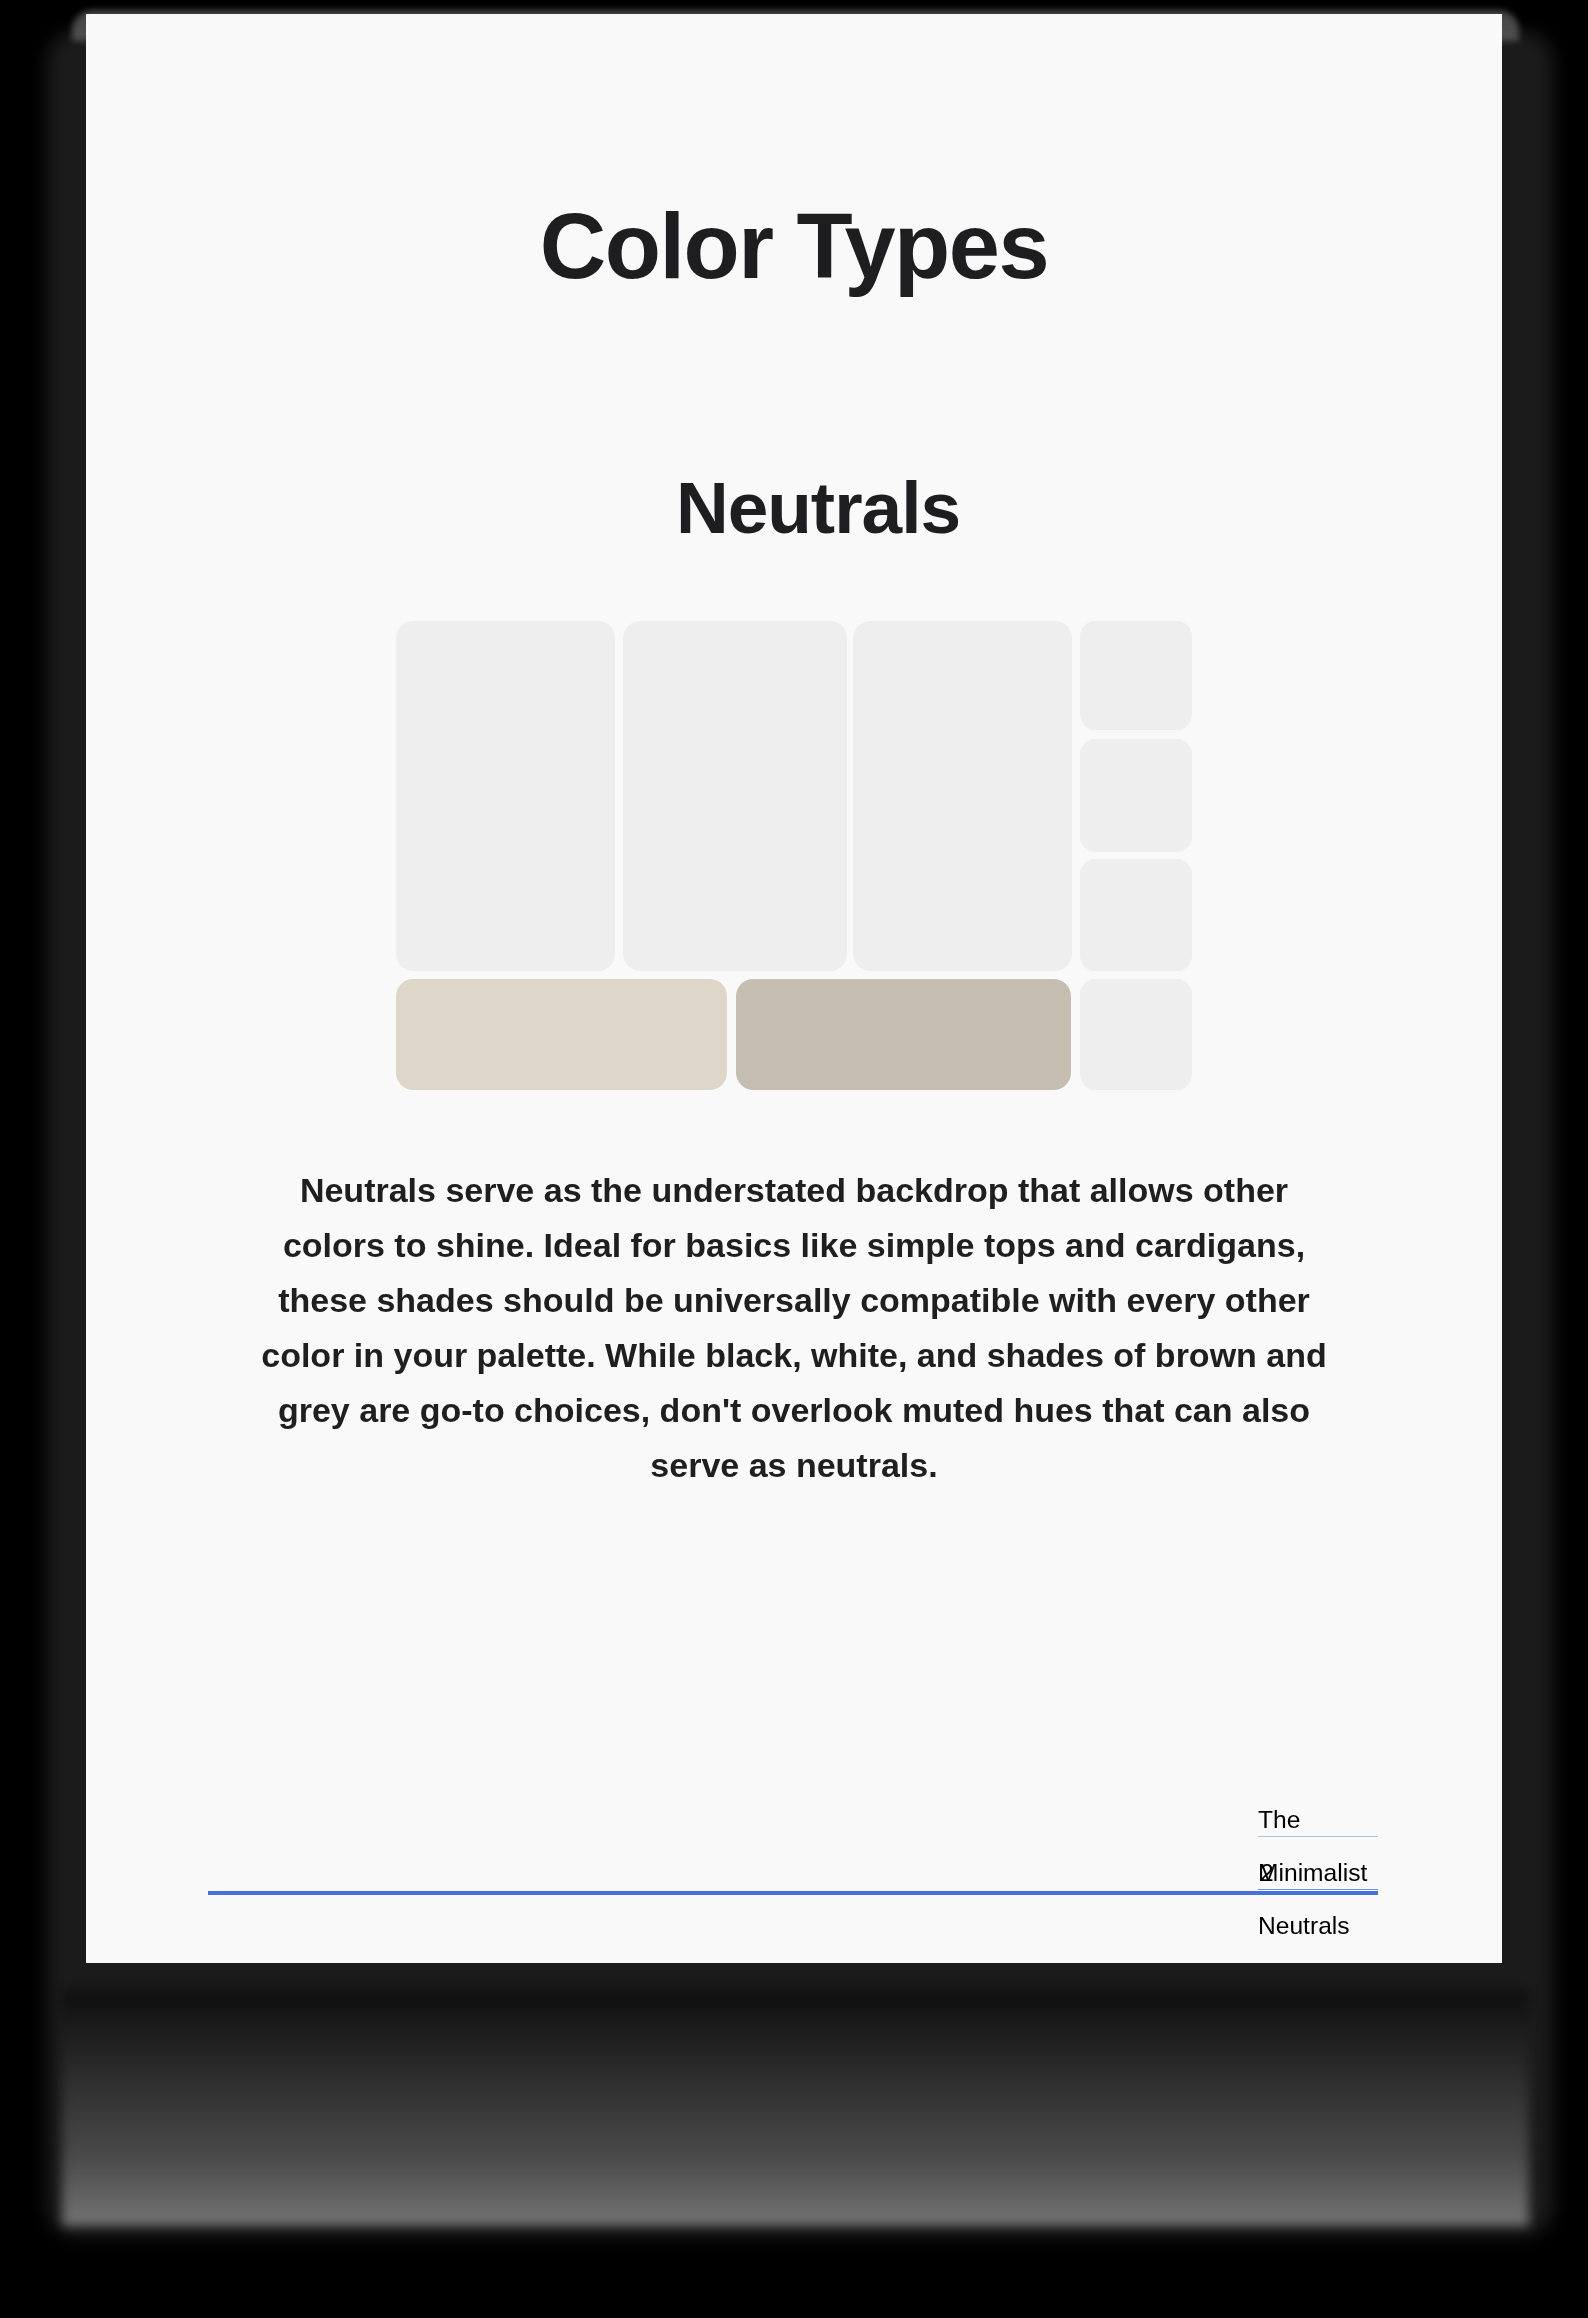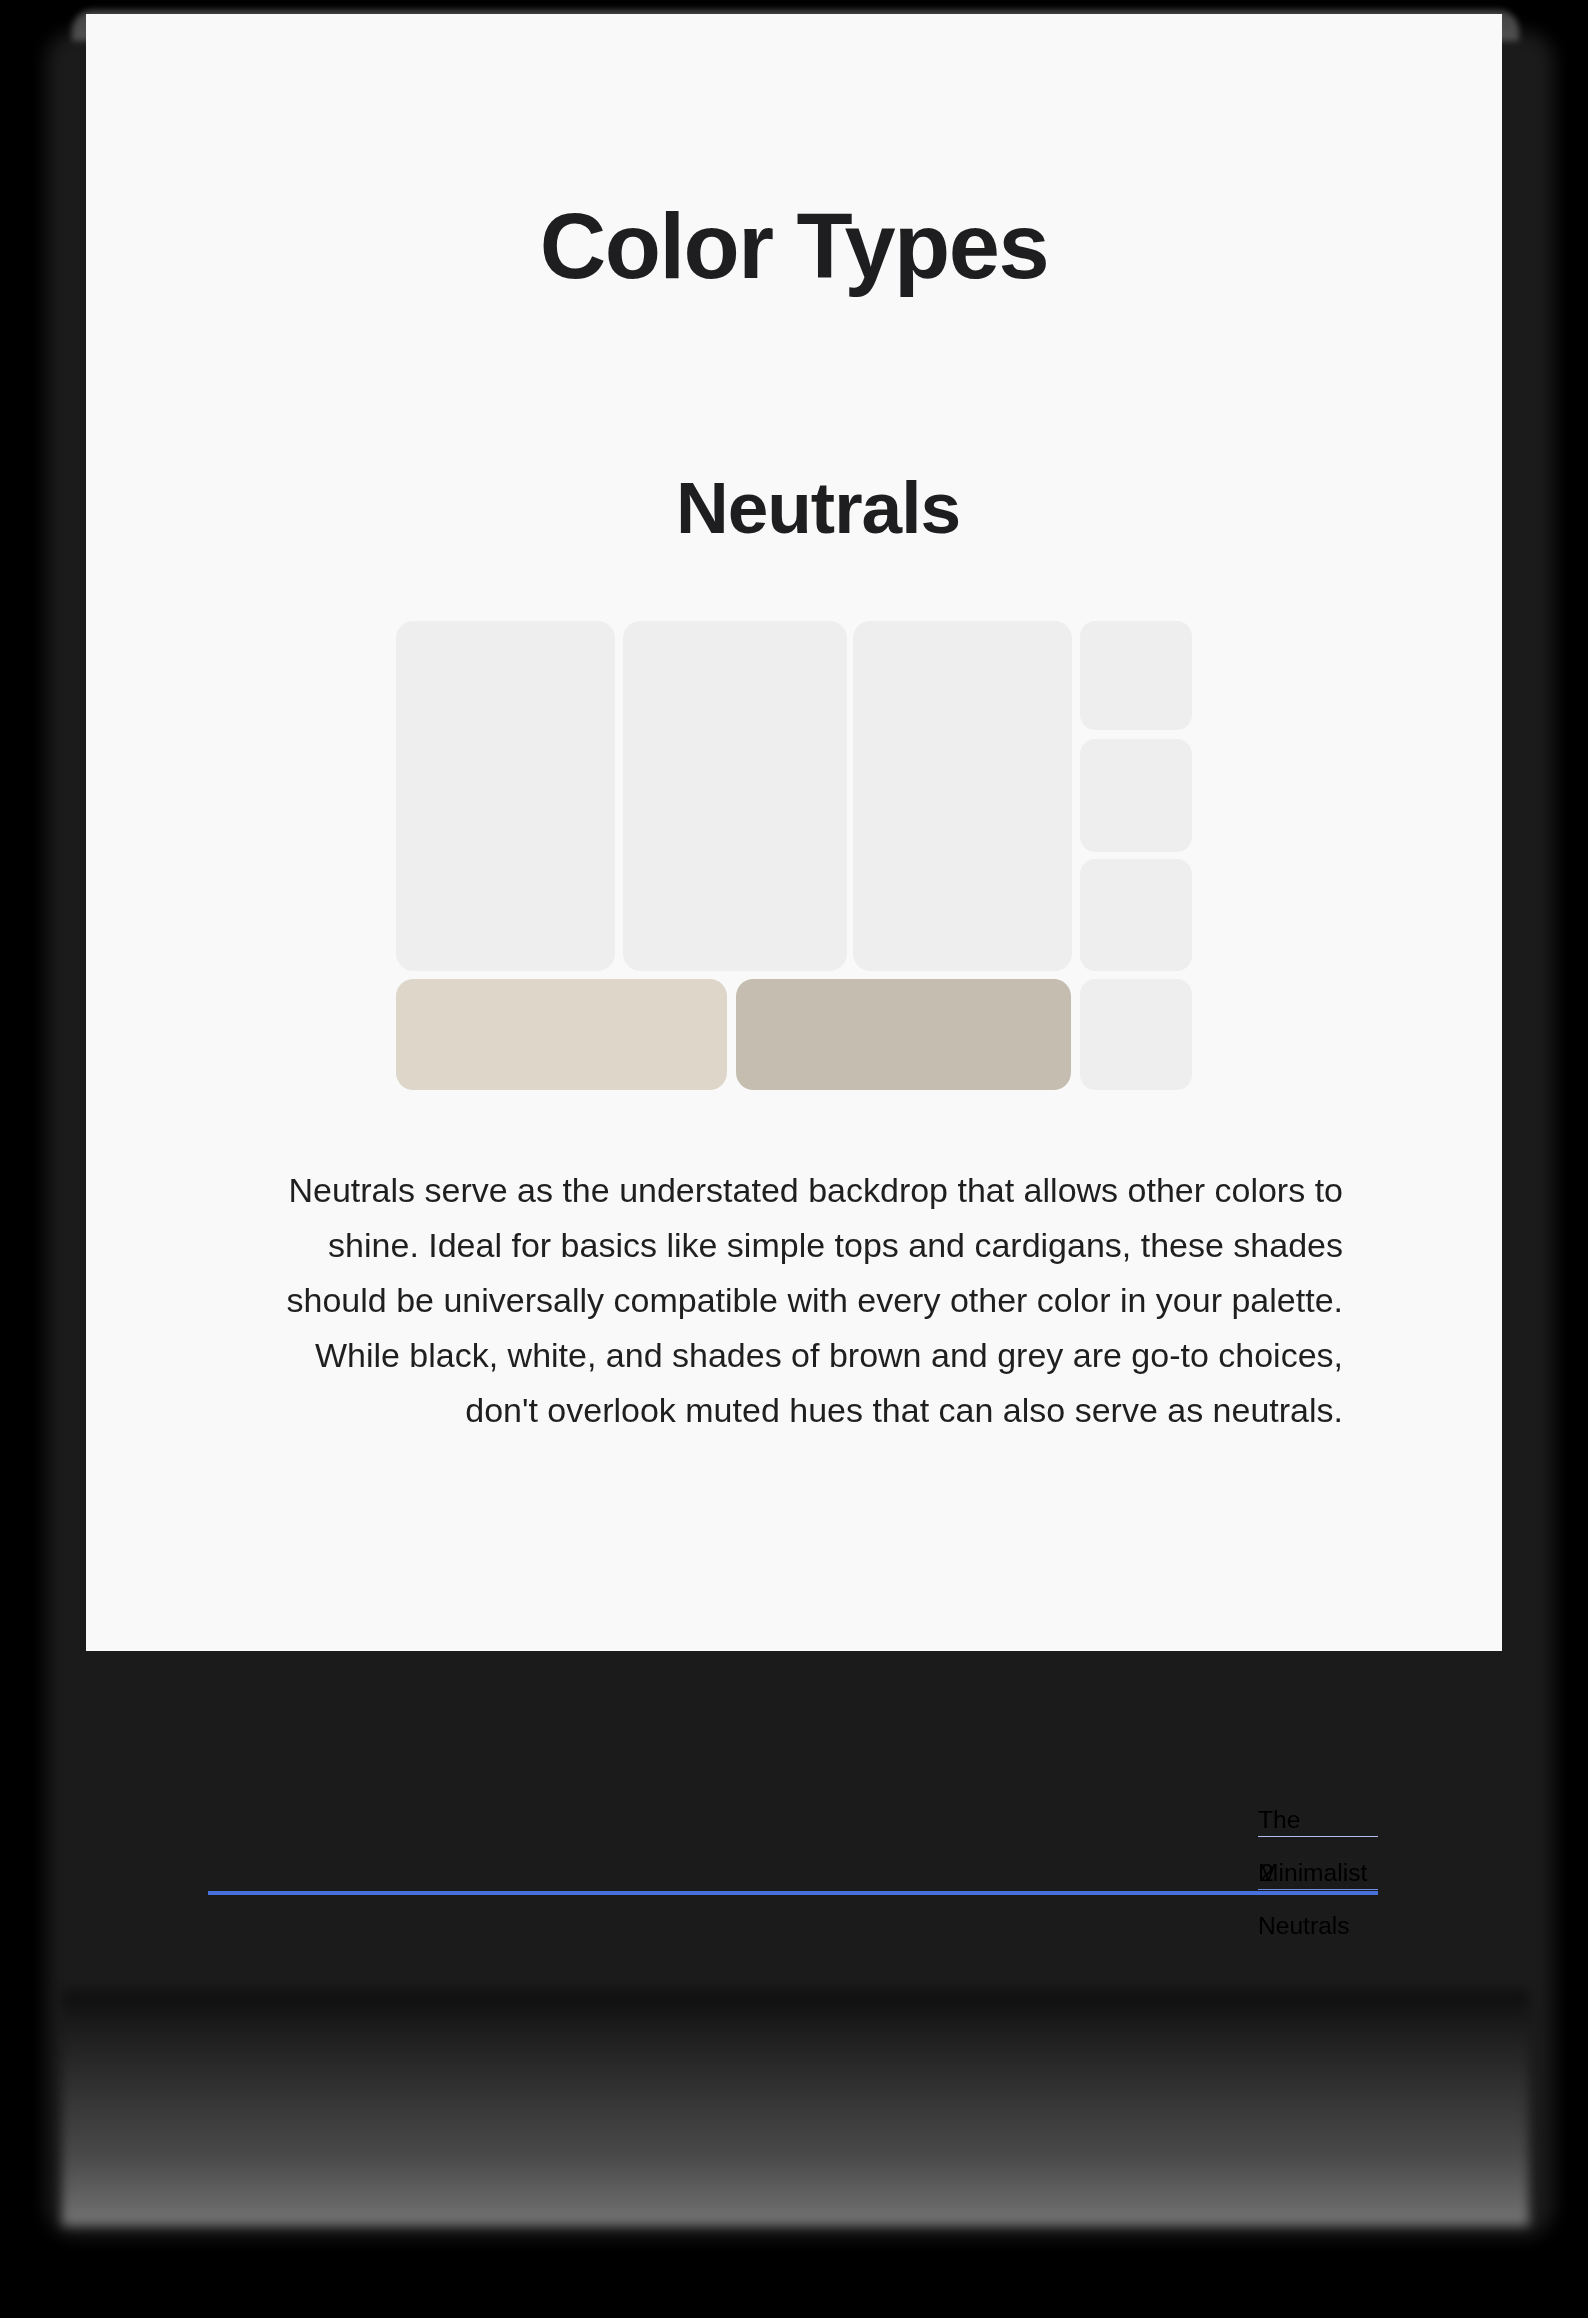--- a/index.html
+++ b/index.html
@@ -7,36 +7,36 @@
     width:1588px; height:2319px; background:#000; position:relative; overflow:hidden;
     font-family:"Liberation Sans", "DejaVu Sans", sans-serif;
   }
   .shadow {
     position:absolute; pointer-events:none;
   }
   .shadow.s1 { left:46px; top:31px; width:1508px; height:2206px; background:#2a2a2a; border-radius:31px; filter:blur(9.2px); opacity:.65; }
   .shadow.s2 { left:62px; top:1990px; width:1467px; height:236px; background:linear-gradient(#0b0b0b, #555 70%, #8a8a8a); filter:blur(5.1px); opacity:.8; }
   .shadow.s3 { left:72px; top:10.3px; width:1447px; height:31px; background:#777; border-radius:20.5px 20.5px 0 0; filter:blur(3.1px); opacity:.6; }
   .page {
-    position:absolute; left:86px; top:14px; width:1416px; height:1637px; background:#f9f9f9;
+    position:absolute; left:86px; top:14px; width:1416px; height:1949px; background:#f9f9f9;
   }
   .title {
     position:absolute; left:0; right:0; top:186px; text-align:center;
     font-size:92px; font-weight:700; color:#1e1e20; letter-spacing:-1.5px; line-height:1;
   }
   .subtitle {
     position:absolute; left:0; right:0; top:457px; text-align:center;
     font-size:73px; font-weight:700; color:#1e1e20; letter-spacing:-1px; line-height:1;padding-left:48px;
   }
   .swatch {
     position:absolute; border-radius:17.4px; background:#eeeeee;
   }
   .para {
-    position:absolute; left:159px; width:1098px; top:1149px; text-align:right;
-    font-size:34px; line-height:55px; color:#1f1f1f;
+    position:absolute; left:159px; width:1098px; top:1149px; text-align:center;
+    font-size:34px; line-height:55px; color:#1f1f1f;font-weight:bold;
   }
   .footer-brand {
     position:absolute; left:1172px; top:1771px; width:120px;
     font-size:24.6px; color:#000; line-height:37px;
   }
   .brand-line { position:relative; height:37px; white-space:nowrap;margin-top:16px; }
   .brand-line .rule { position:absolute; left:0; right:0; bottom:1px; height:1.5px; background:#aebff0; }
   .brand-line.mid .rule { background:#6f8fe0; }
   .page-num {
     position:absolute; left:2.1px; top:0; font-size:24.6px; line-height:37px; color:#000;

